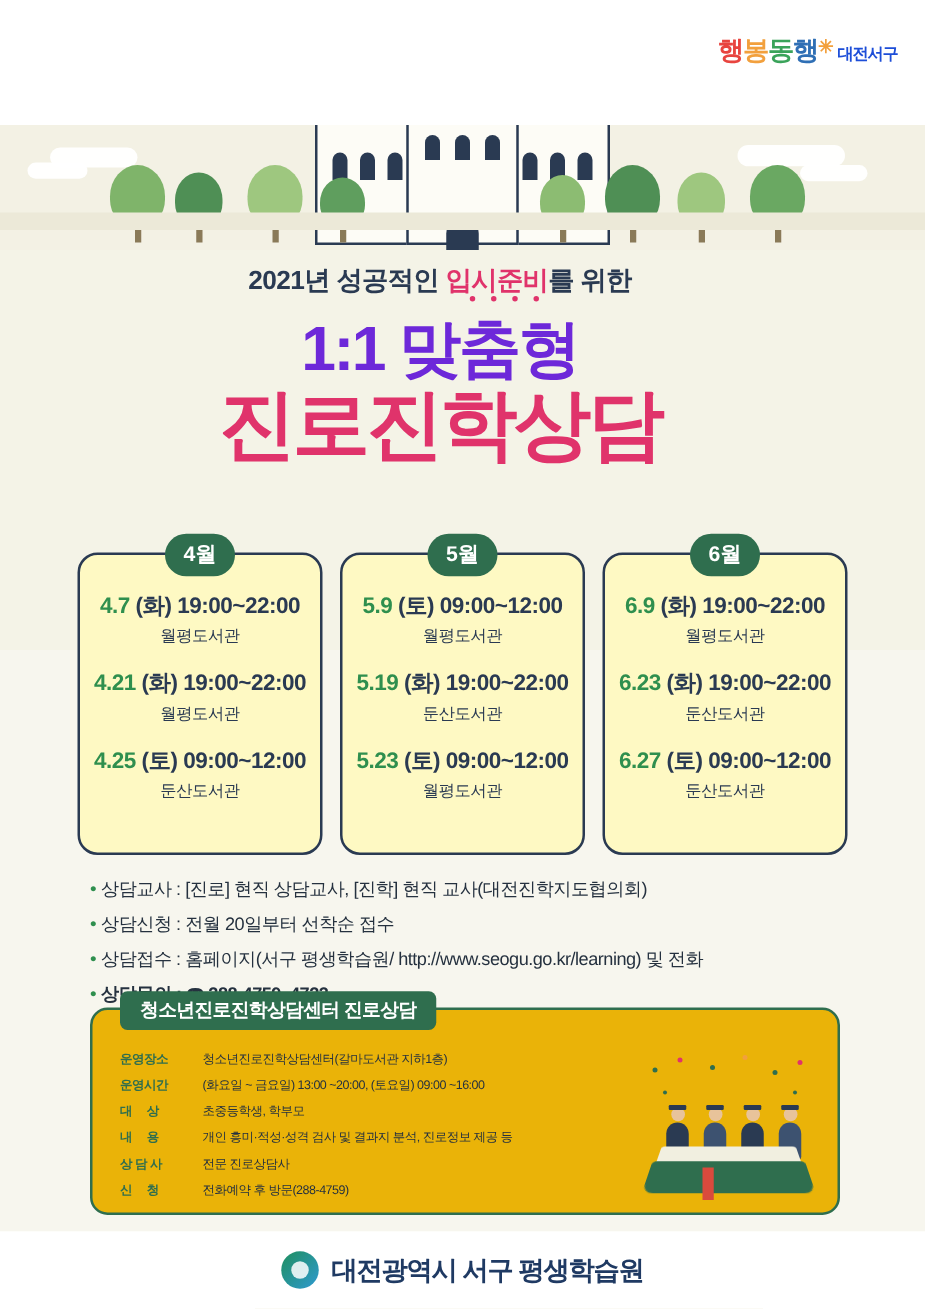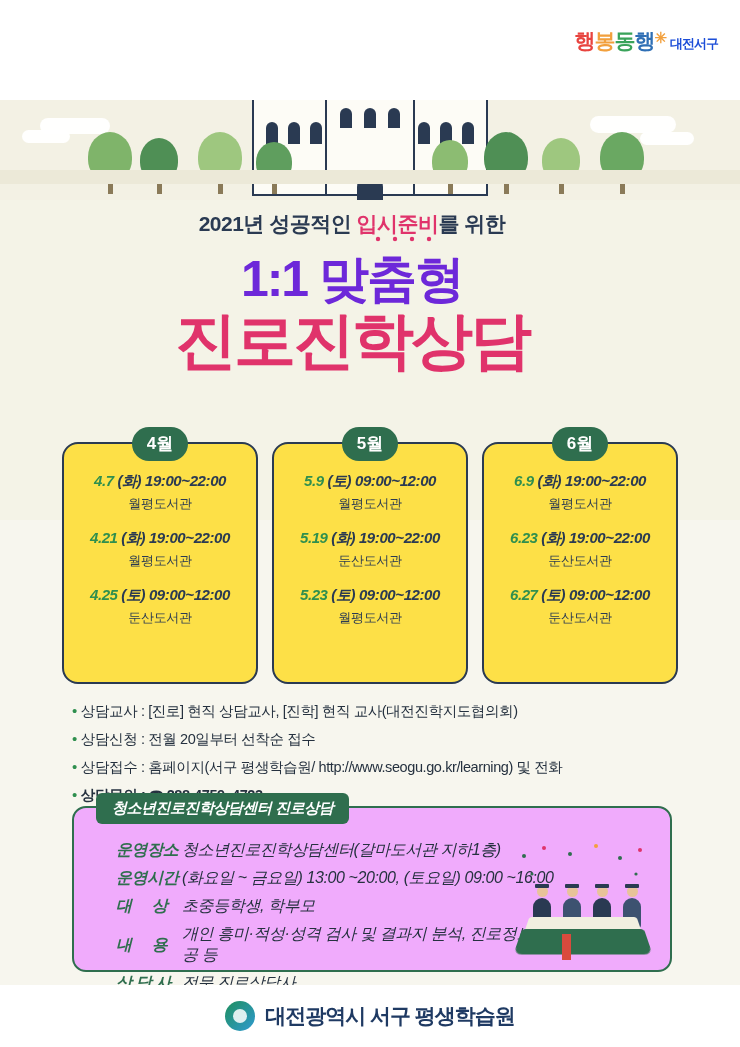--- a/index.html
+++ b/index.html
@@ -175,21 +175,21 @@
   .cards {
     position: absolute;
     left: 62px; top: 442px;
     width: 616px;
     display: flex;
     justify-content: space-between;
   }
   .card {
     position: relative;
     width: 196px;
-    background: #fde047;
+    background: #fef9c3;
     border: 2px solid #2a3a52;
     border-radius: 16px;
     padding: 28px 0 22px;
     box-sizing: border-box;
     text-align: center;
     min-height: 242px;
   }
   .card-badge {
     position: absolute;
     left: 50%;
@@ -201,25 +201,24 @@
     color: #fff;
     font-size: 17px;
     font-weight: bold;
     line-height: 34px;
   }
   .sess {
     margin-bottom: 16px;
   }
   .sess:last-child { margin-bottom: 0; }
   .sess .line1 {
-    font-size: 15px;
+    font-size: 18px;
     font-weight: bold;
     color: #2a3a52;
     letter-spacing: -.4px;
-    font-style: italic;
   }
   .sess .line1 .d {
     color: #2f8f4e;
     font-weight: bold;
   }
   .sess .line2 {
     font-size: 13px;
     color: #2a3a52;
     margin-top: 4px;
     letter-spacing: -.3px;
@@ -247,23 +246,22 @@
     font-weight: bold;
   }
 
   
   .infobox {
     position: absolute;
     left: 72px; top: 806px;
     width: 600px; height: 166px;
     border: 2px solid #2f6e4e;
     border-radius: 14px;
-    background: #f0abfc;
+    background: #eab308;
     box-sizing: border-box;
-    font-style: italic;
   }
   .infobox-title {
     position: absolute;
     left: 22px; top: -15px;
     background: #2f6e4e;
     color: #ffffff;
     font-size: 15px;
     font-weight: bold;
     padding: 6px 16px;
     border-radius: 6px;
@@ -271,23 +269,22 @@
   }
   .info-rows {
     position: absolute;
     left: 22px; top: 32px;
     width: 460px;
   }
   .irow {
     display: flex;
     align-items: center;
     margin-bottom: 7px;
-    font-size: 16px;
+    font-size: 10px;
     letter-spacing: -.4px;
-    margin-left: 20px;
   }
   .irow .k {
     color: #2f6e4e;
     font-weight: bold;
     width: 66px;
     flex: 0 0 66px;
     white-space: pre;
   }
   .irow .v {
     color: #25313f;

